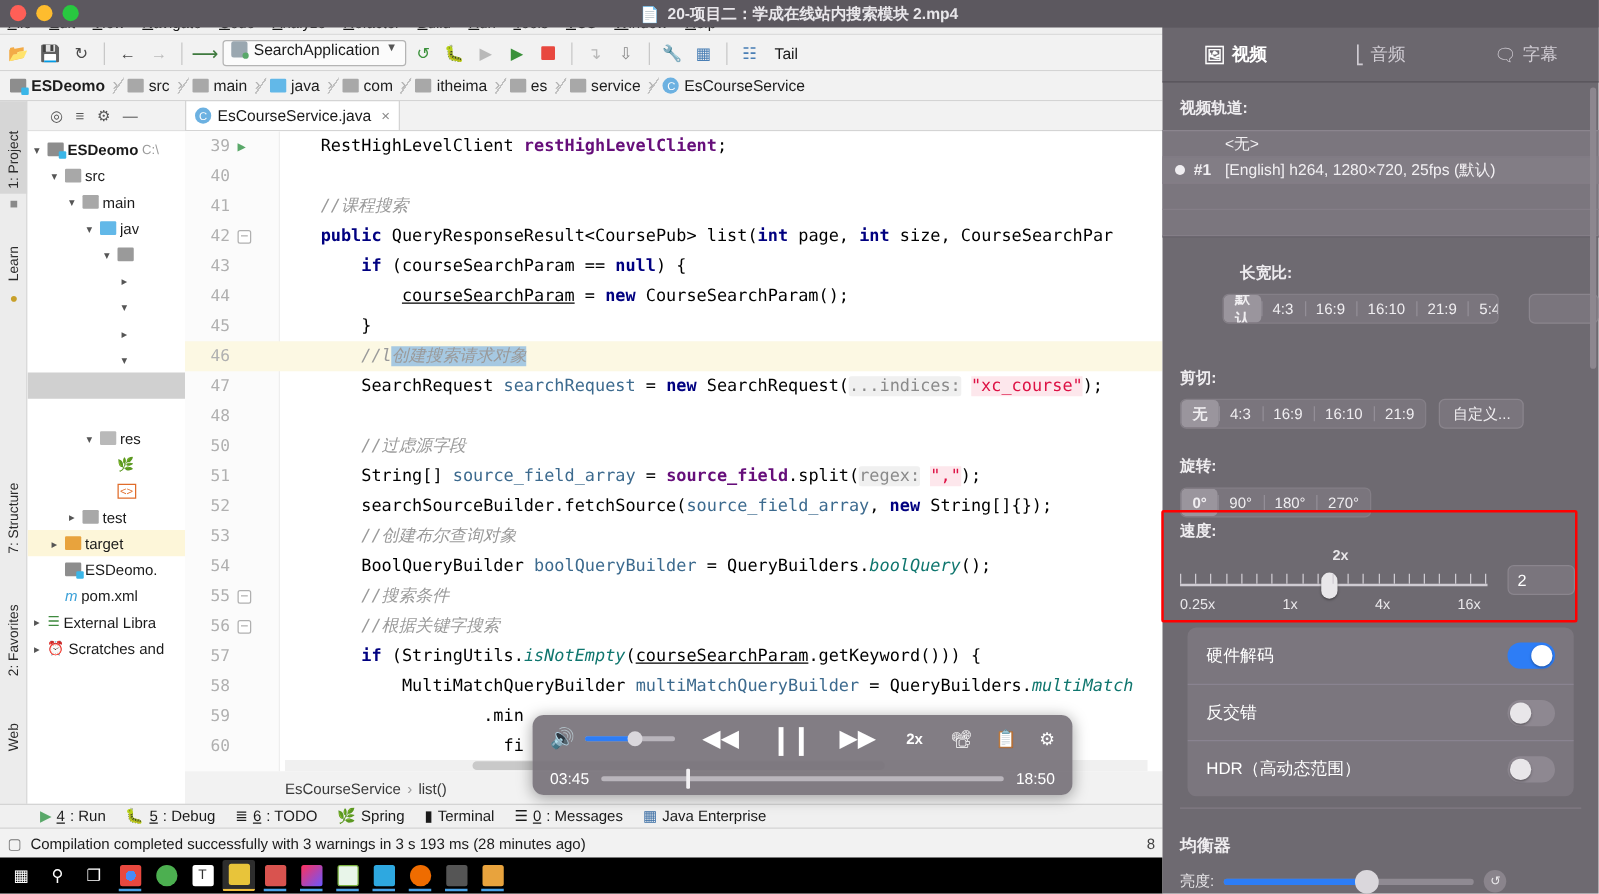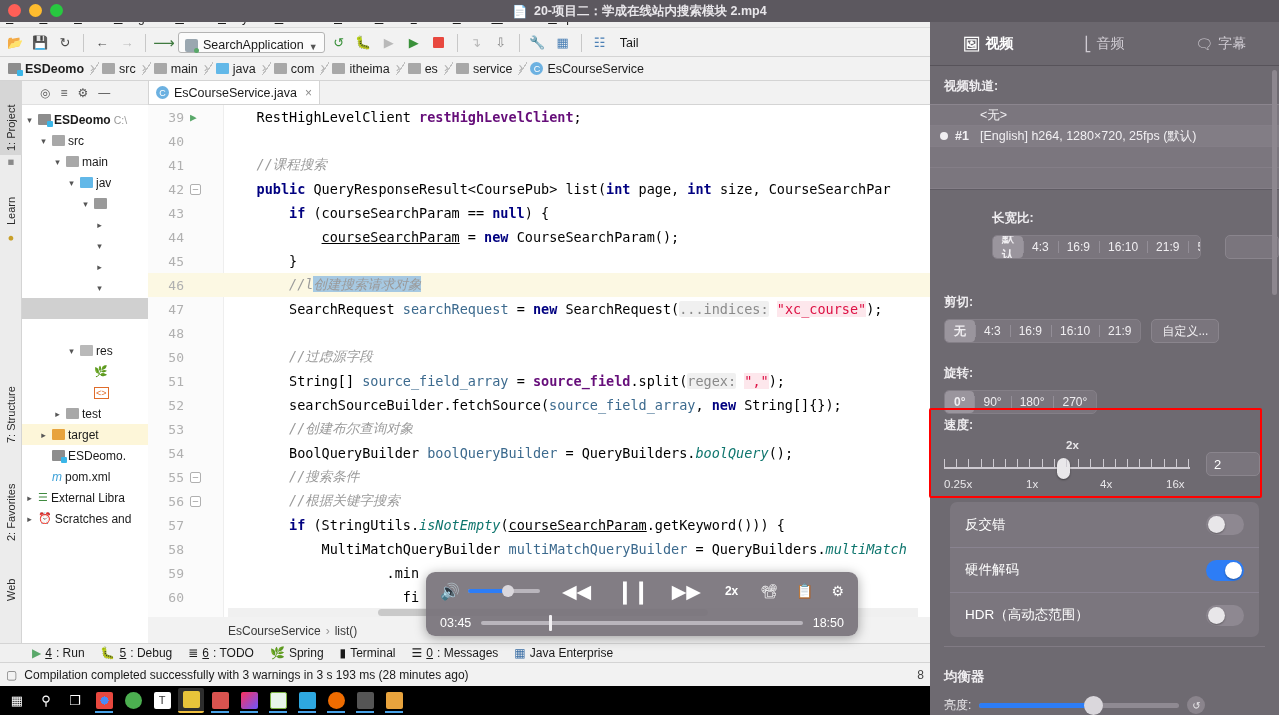--- a/index.html
+++ b/index.html
@@ -33,21 +33,21 @@
     background: #f2f2f2; border-bottom: 1px solid #d4d4d4;
     display: flex; align-items: center; padding: 0 4px; gap: 3px;
   }
   .tbtn {
     width: 22px; height: 22px; display: flex; align-items: center;
     justify-content: center; border-radius: 3px; font-size: 13px; color: #4a4a4a;
   }
   .tsep { width: 1px; height: 18px; background: #c8c8c8; margin: 0 4px; }
   .runcfg {
     height: 21px; min-width: 140px; border: 1px solid #b4b4b4; border-radius: 3px;
-    background: #fbfbfb; display: flex; align-items: flex-end; gap: 5px;
+    background: #fbfbfb; display: flex; align-items: flex-start; gap: 5px;
     padding: 0 6px; font-size: 12.5px; color: #1a1a1a;
   }
   .runcfg .cfgicon {
     width: 13px; height: 13px; background: #9aa7b0; border-radius: 2px;
     position: relative; flex: 0 0 auto;
   }
   .runcfg .cfgicon:after {
     content:''; position:absolute; right:-1px; bottom:-1px; width:5px; height:5px;
     background:#59a869; border-radius:50%;
   }
@@ -733,21 +733,21 @@
         </div>
         <div class="trackrow">
           <span class="bullet empty"></span>
           <span class="num"></span>
           <span></span>
         </div>
       </div>
 
     <div class="vsection" style="top:210px;padding-left:48px;">
       <div class="vlabel" style="margin-left:14px">长宽比:</div>
-      <div style="margin-left:14px;margin-top:8px;display:flex;align-items:center;gap:24px">
+      <div style="margin-top:8px;display:flex;align-items:center;gap:24px">
         <div class="segctl" id="aspectseg">
             <div class="seg on">默认</div>
             <div class="seg">4:3</div>
             <div class="seg">16:9</div>
             <div class="seg">16:10</div>
             <div class="seg">21:9</div>
             <div class="seg">5:4</div>
           </div>
         <div class="pillbtn" style="width:60px"></div>
       </div>
@@ -813,28 +813,28 @@
         <div class="speedlabel" style="left:156px;top:36px">4x</div>
         <div class="speedlabel" style="left:222px;top:36px">16x</div>
         <div class="speedinput" style="position:absolute;left:262px;top:10px">2</div>
       </div>
     </div>
 
     <div class="speedbox" style="left:-1px;top:408px;width:333px;height:90px;position:absolute"></div>
 
     <div class="card" style="position:absolute;left:20px;top:502px;width:309px;" id="togglecard">
         <div class="cardrow">
+          <span>硬件解码</span>
+          <span class="toggle on">
+            <span class="knob"></span>
+          </span>
+        </div>
+        <div class="cardrow">
           <span>反交错</span>
           <span class="toggle">
-            <span class="knob"></span>
-          </span>
-        </div>
-        <div class="cardrow">
-          <span>硬件解码</span>
-          <span class="toggle on">
             <span class="knob"></span>
           </span>
         </div>
         <div class="cardrow">
           <span>HDR（高动态范围）</span>
           <span class="toggle">
             <span class="knob"></span>
           </span>
         </div>
       </div>

